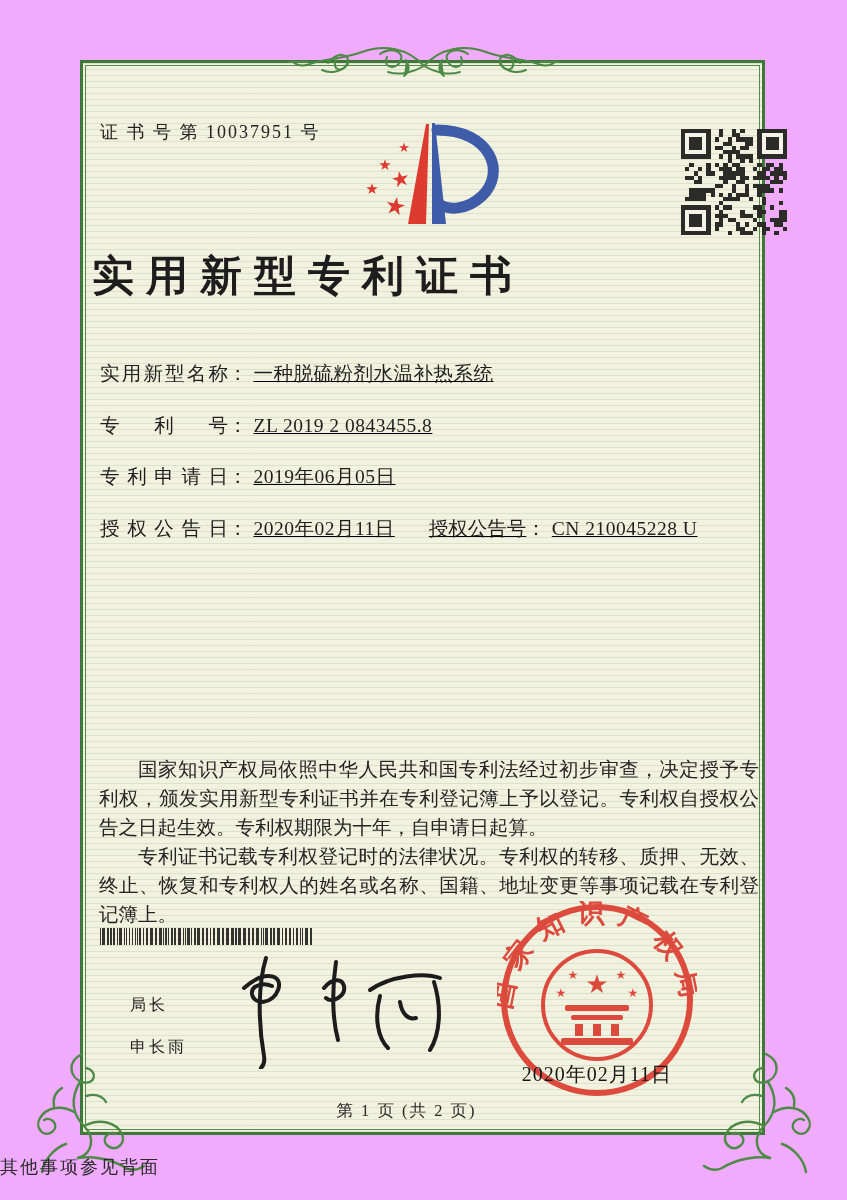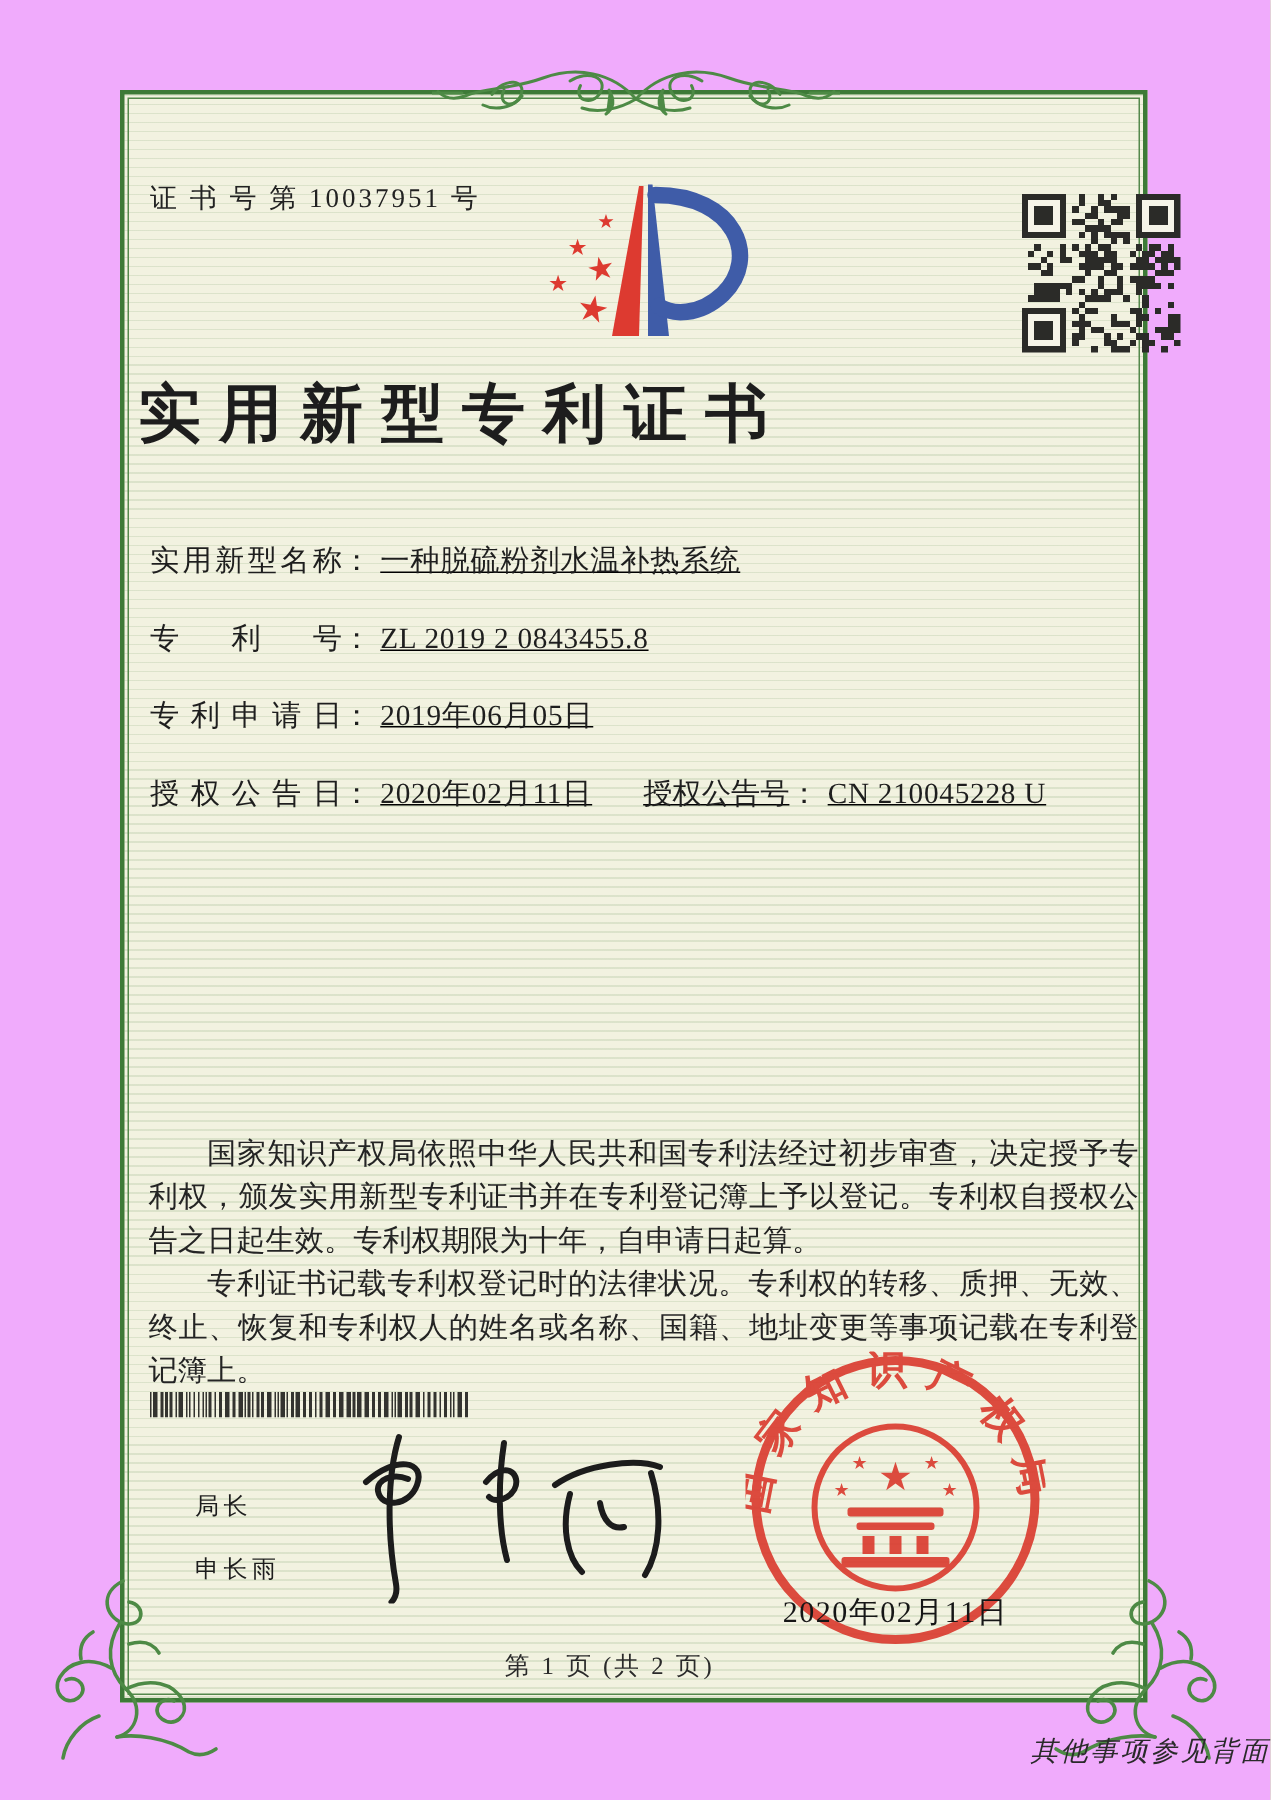--- a/index.html
+++ b/index.html
@@ -62,22 +62,21 @@
     position:absolute;left:512px;top:1061px;width:170px;
     font-size:20px;color:#161616;letter-spacing:1px;
     text-align:center;
   }
   .page-num{
     position:absolute;left:64px;top:1100px;width:685px;
     text-align:center;font-size:16.5px;color:#2a2a2a;letter-spacing:2px;
   }
   .back-note{
     position:absolute;left:0;top:1155px;width:847px;
-    text-align:right;font-size:18px;color:#2a2a2a;letter-spacing:2px;
-    font-style:italic;
+    text-align:left;font-size:18px;color:#2a2a2a;letter-spacing:2px;
   }
   .orn-top{position:absolute;left:288px;top:36px;width:272px;height:50px;}
   .orn-bl{position:absolute;left:26px;top:1052px;width:120px;height:122px;}
   .orn-br{position:absolute;left:702px;top:1052px;width:120px;height:122px;transform:scaleX(-1);}
 </style>
 </head>
 <body>
 
 <div class="page">
 

